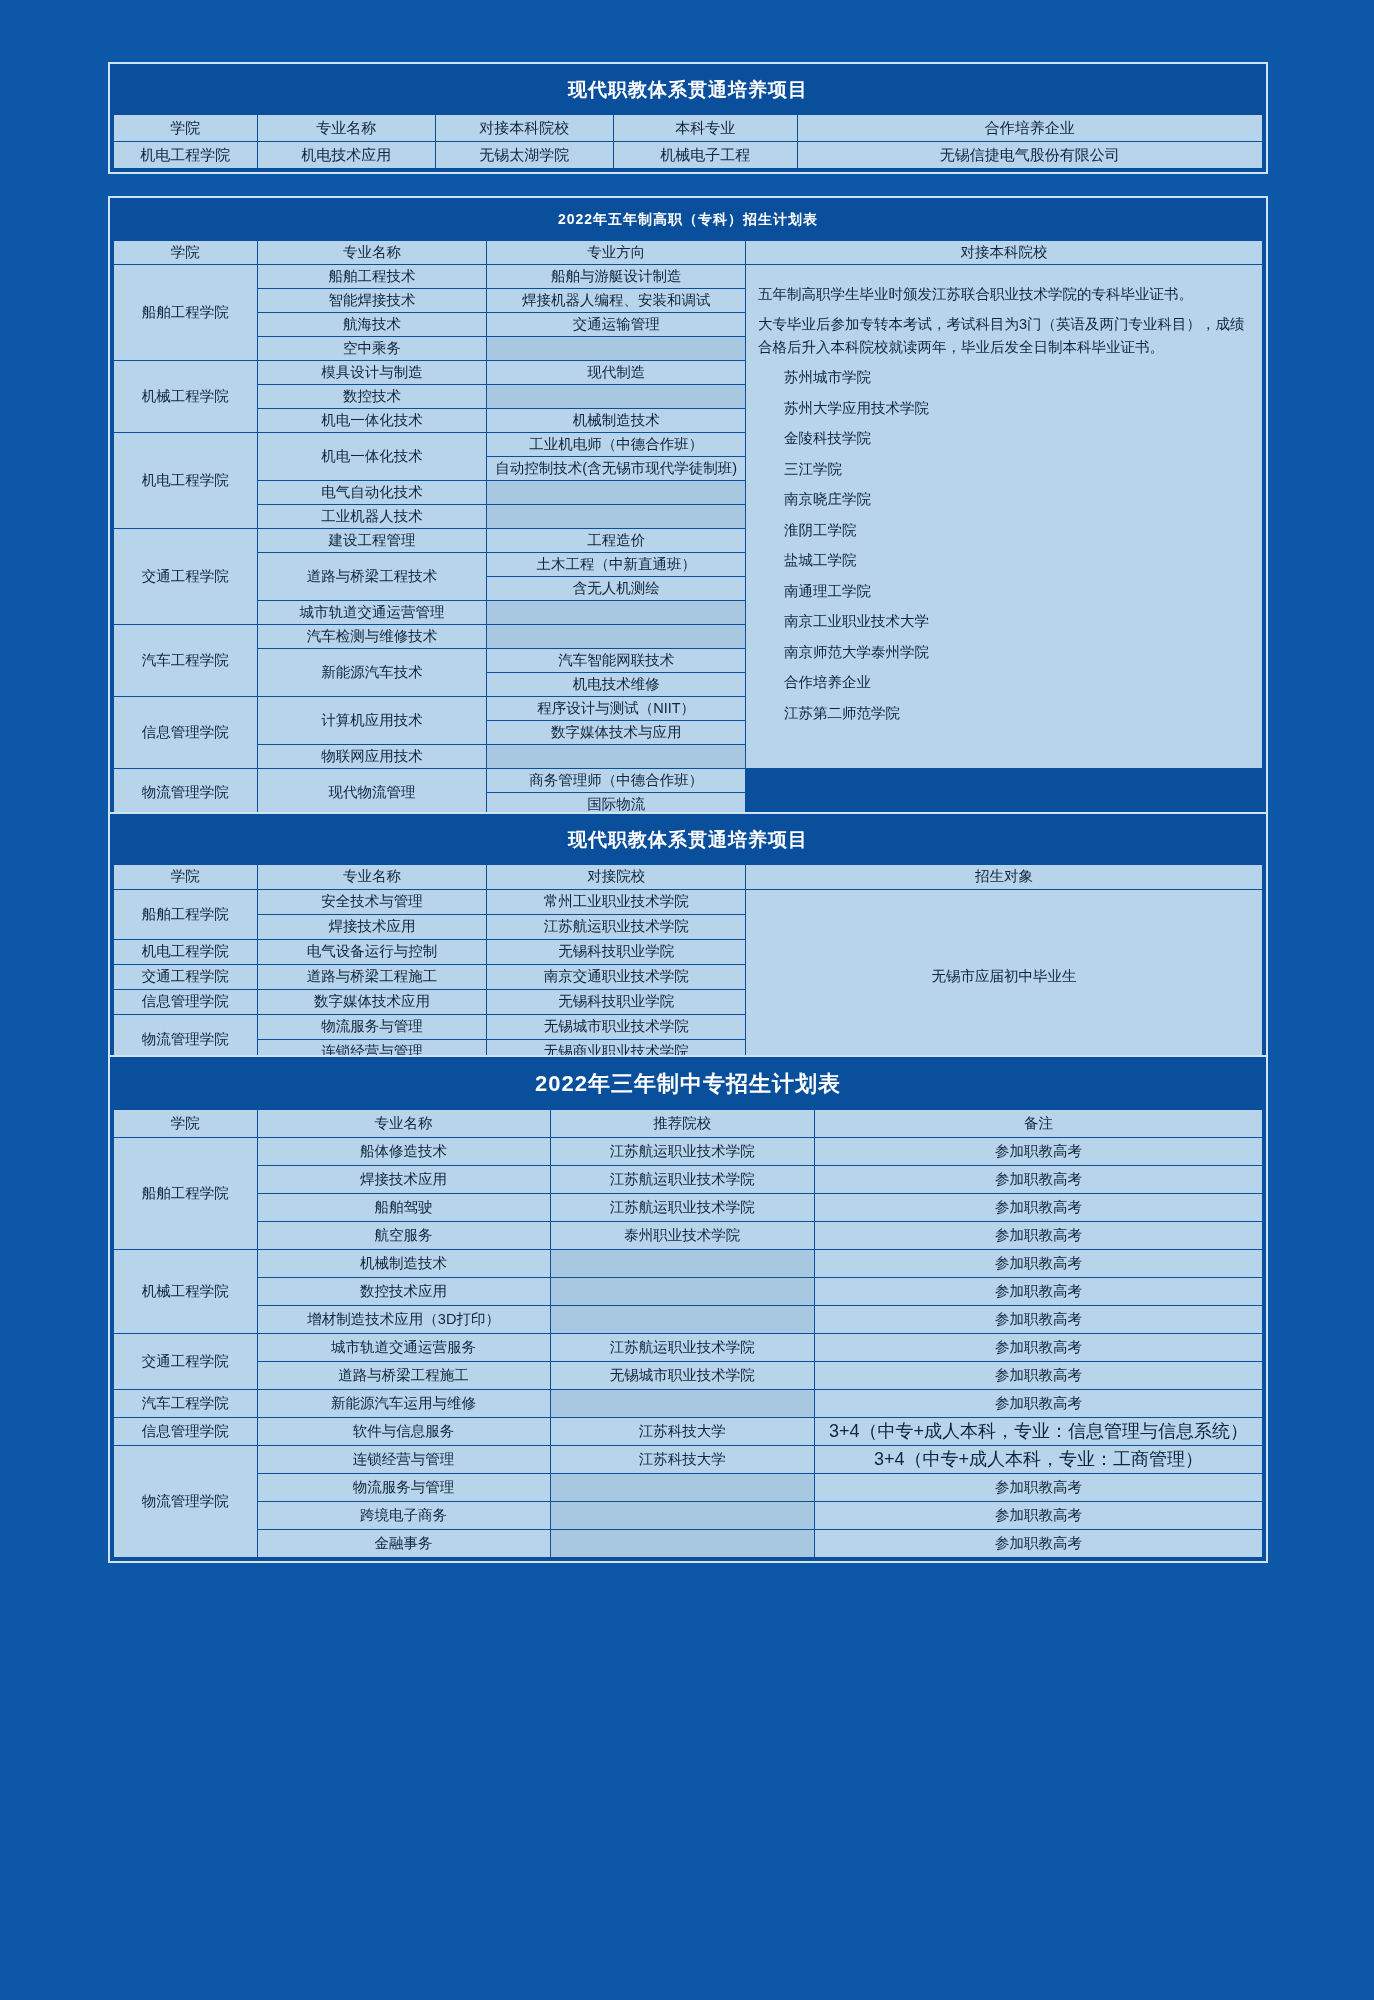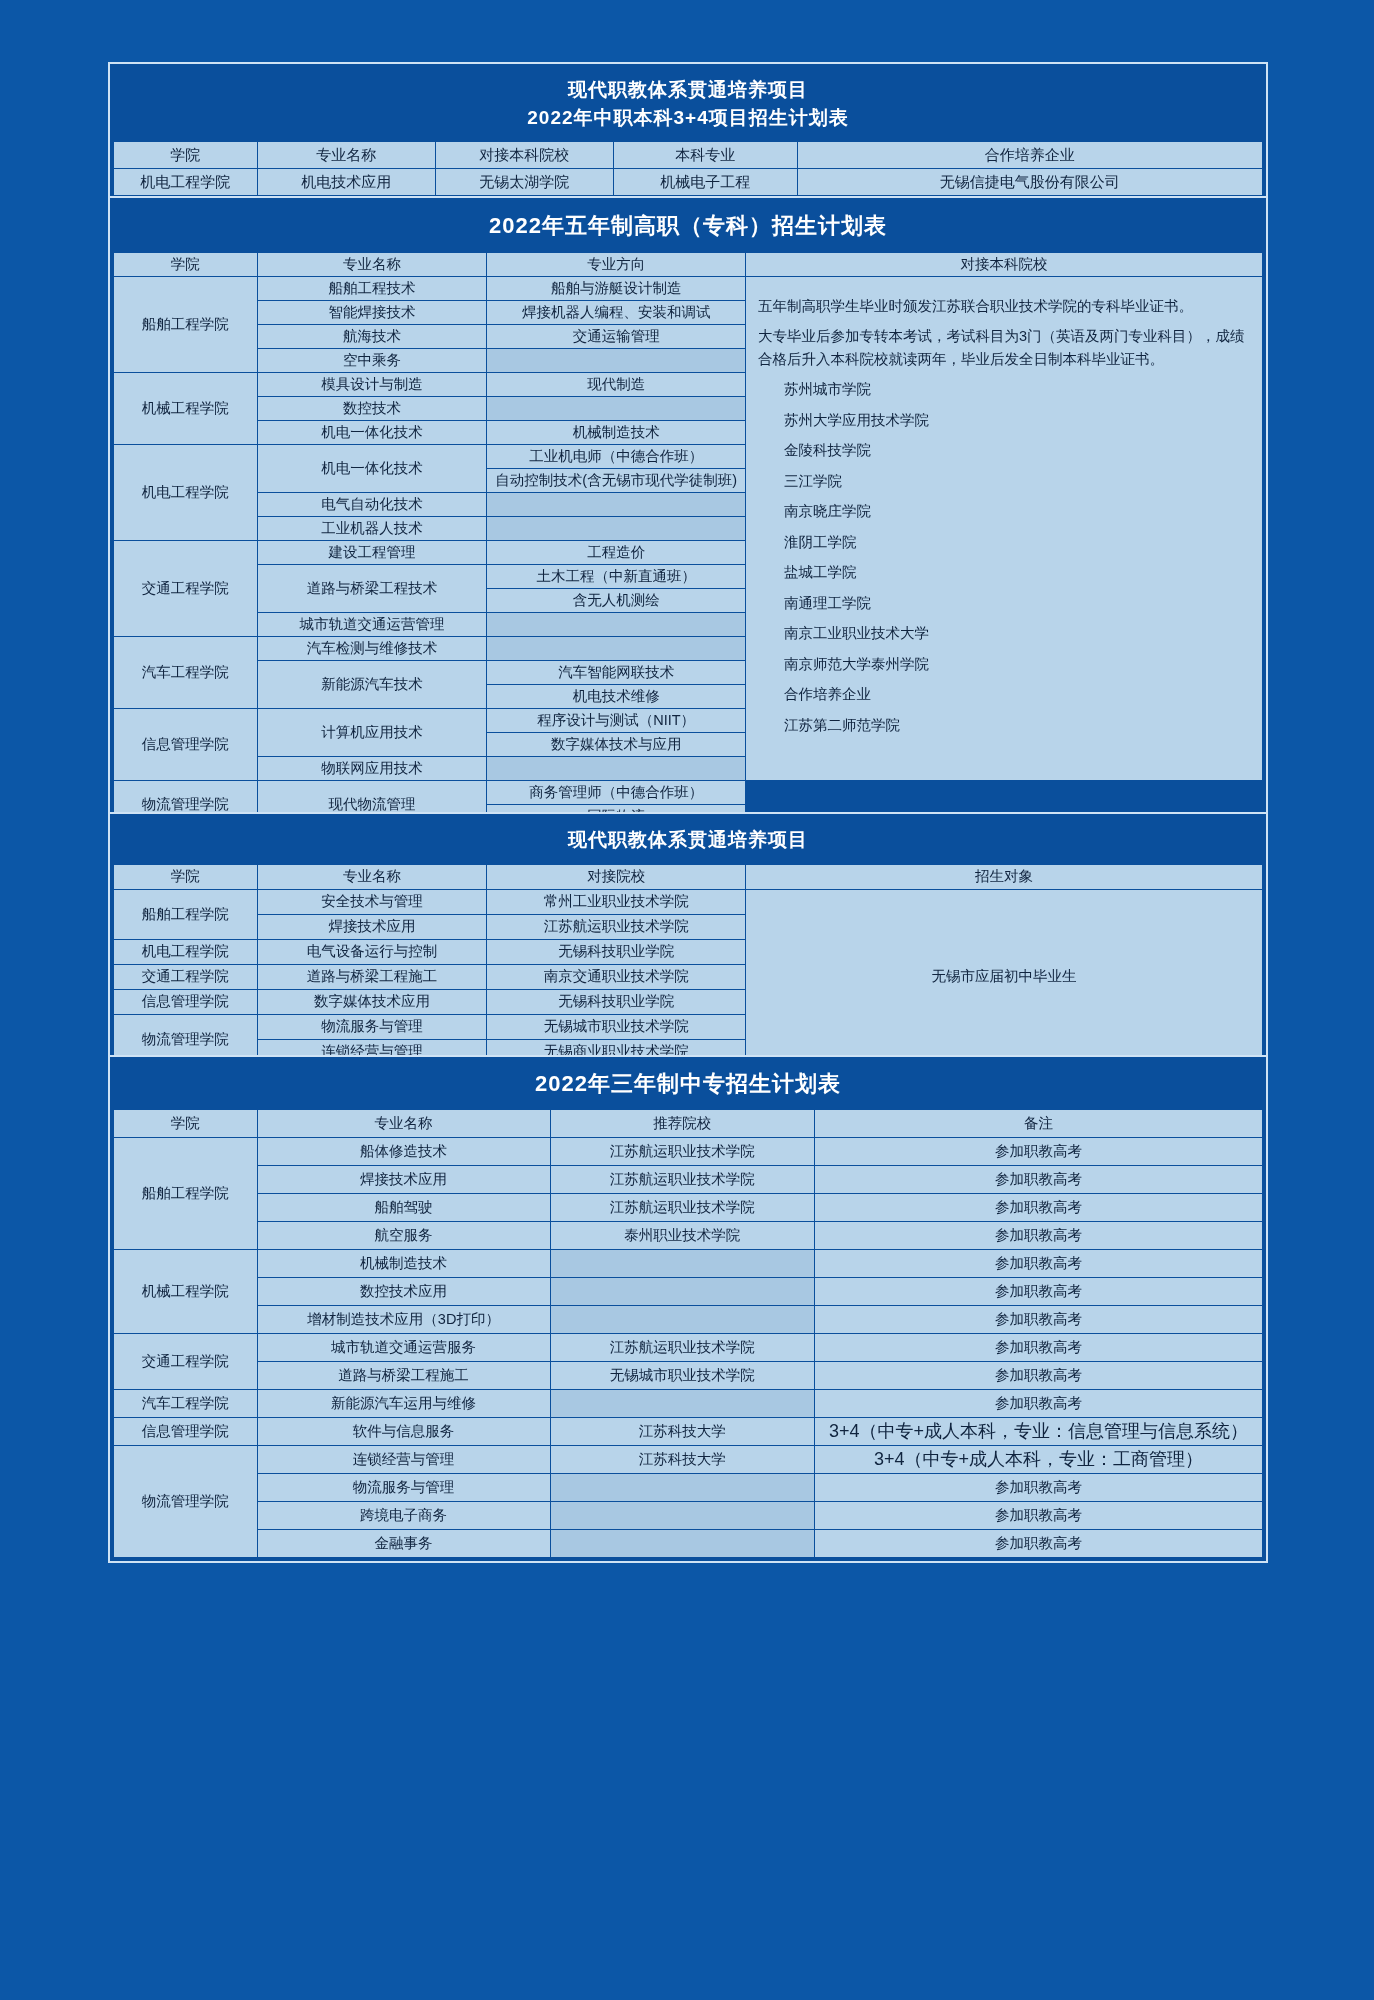--- a/index.html
+++ b/index.html
@@ -55,21 +55,21 @@
   td.note .p { margin:8px 0 1px 0; }
   td.note .ind { padding-left:26px; }
 
   
   #b1 { top:62px; }
   #b1 .title { font-size:19px; padding:9px 0 10px; line-height:1.45; }
   #b1 table td, #b1 table th { height:27px; font-size:15px; }
 
   
   #b2 { top:196px; }
-  #b2 .title { font-size:22px; padding:10px 0 11px; }
+  #b2 .title { font-size:14px; padding:10px 0 11px; }
   #b2 table td, #b2 table th { font-size:14.5px; height:24px; }
 
   
   #b3 { top:812px; }
   #b3 .title { font-size:19px; padding:9px 0 10px; line-height:1.45; }
   #b3 table td, #b3 table th { font-size:14.5px; height:25px; }
 
   
   #b4 { top:1055px; }
   #b4 .title { font-size:22px; padding:9px 0 10px; }
@@ -77,21 +77,20 @@
   #b4 .small { font-size:18px; }
 </style>
 </head>
 <body>
 
 <div class="page">
 
   <div class="block" id="b1">
     <div class="title">
       <span class="l1">现代职教体系贯通培养项目</span>
-      <span class="l2">2022年中职本科3+4项目招生计划表</span>
     </div>
     <table>
       <colgroup>
         <col style="width:12.5%">
           <col style="width:15.5%">
           <col style="width:15.5%">
           <col style="width:16%">
           <col style="width:40.5%">
       </colgroup>
       <thead>

